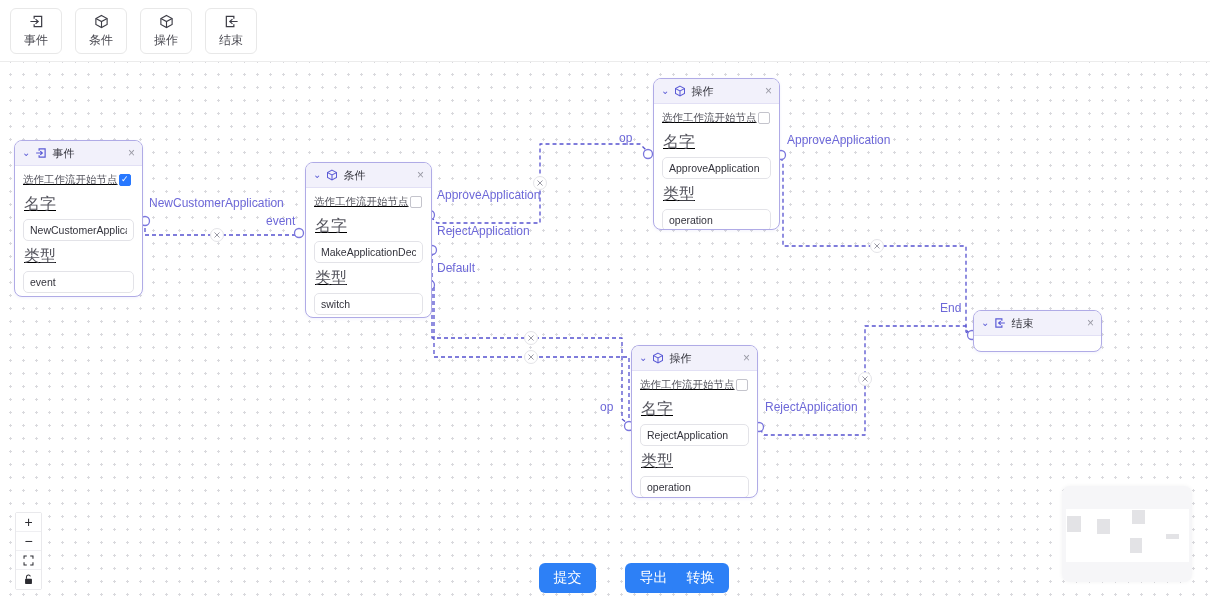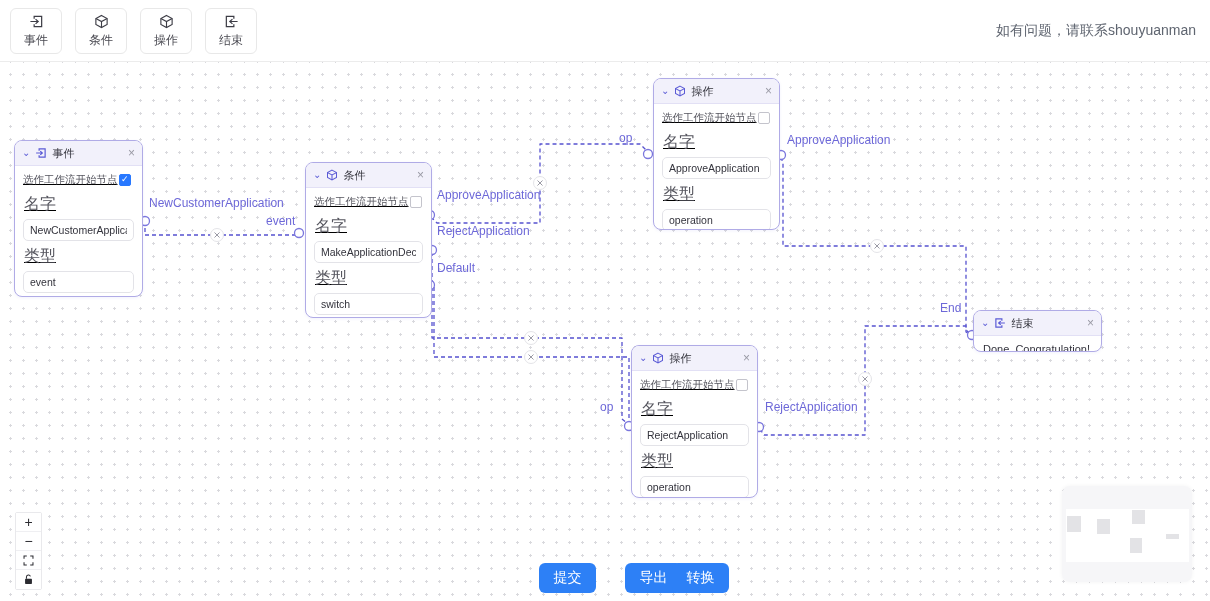--- a/index.html
+++ b/index.html
@@ -103,21 +103,20 @@
   </div>
   <div class="stencil-btn" style="left:205px">
     <span class="hdr-icon" style="color:#3d3d46">
       <svg width="15" height="15" viewBox="0 0 16 16" fill="none" stroke="currentColor" stroke-width="1.3">
         <path d="M10.5 5 V2.5 h-8 v11 h8 V11"></path>
           <path d="M14.5 8 h-8 M9 5.5 L6.2 8 L9 10.5"></path>
       </svg>
       </span>
     <span class="lbl">结束</span>
   </div>
-  <div class="help-text">如有问题，请联系shouyuanman</div>
 </div>
 
 <div class="canvas">
 
   <svg class="edges-svg" width="1210" height="539">
     <g stroke="#5652cf" stroke-width="1.3" fill="none" stroke-dasharray="4 3" stroke-linejoin="round">
       <path d="M145,159 L145,173 L298,173 L298,171"></path>
       <path d="M431,155 L437,161 L540,161 L540,82 L640,82 L647,89"></path>
       <path d="M432,190 L432,276 L622,276 L622,357 L628,362"></path>
       <path d="M434,225 L434,295 L629,295 L629,361"></path>
@@ -294,21 +293,20 @@
       <span class="hdr-chevron">⌄</span>
       <span class="hdr-icon">
         <svg width="12" height="12" viewBox="0 0 16 16" fill="none" stroke="currentColor" stroke-width="1.6">
             <path d="M10.5 5 V2.5 h-8 v11 h8 V11"></path>
             <path d="M14.5 8 h-8 M9 5.5 L6.2 8 L9 10.5"></path>
           </svg>
         </span>
       <span class="hdr-title">结束</span>
       <span class="hdr-close">×</span>
     </div>
-    <div class="end-body">Done, Congratulation!</div>
   </div>
 
   <div class="zoom-ctrl">
     <div class="zoom-btn">+</div>
     <div class="zoom-btn">−</div>
     <div class="zoom-btn">
       <svg width="11" height="11" viewBox="0 0 16 16" fill="none" stroke="#2b2b30" stroke-width="1.5">
         <path d="M1.5 5.5 V1.5 H5.5 M10.5 1.5 H14.5 V5.5 M14.5 10.5 V14.5 H10.5 M5.5 14.5 H1.5 V10.5"></path>
       </svg>
     </div>

